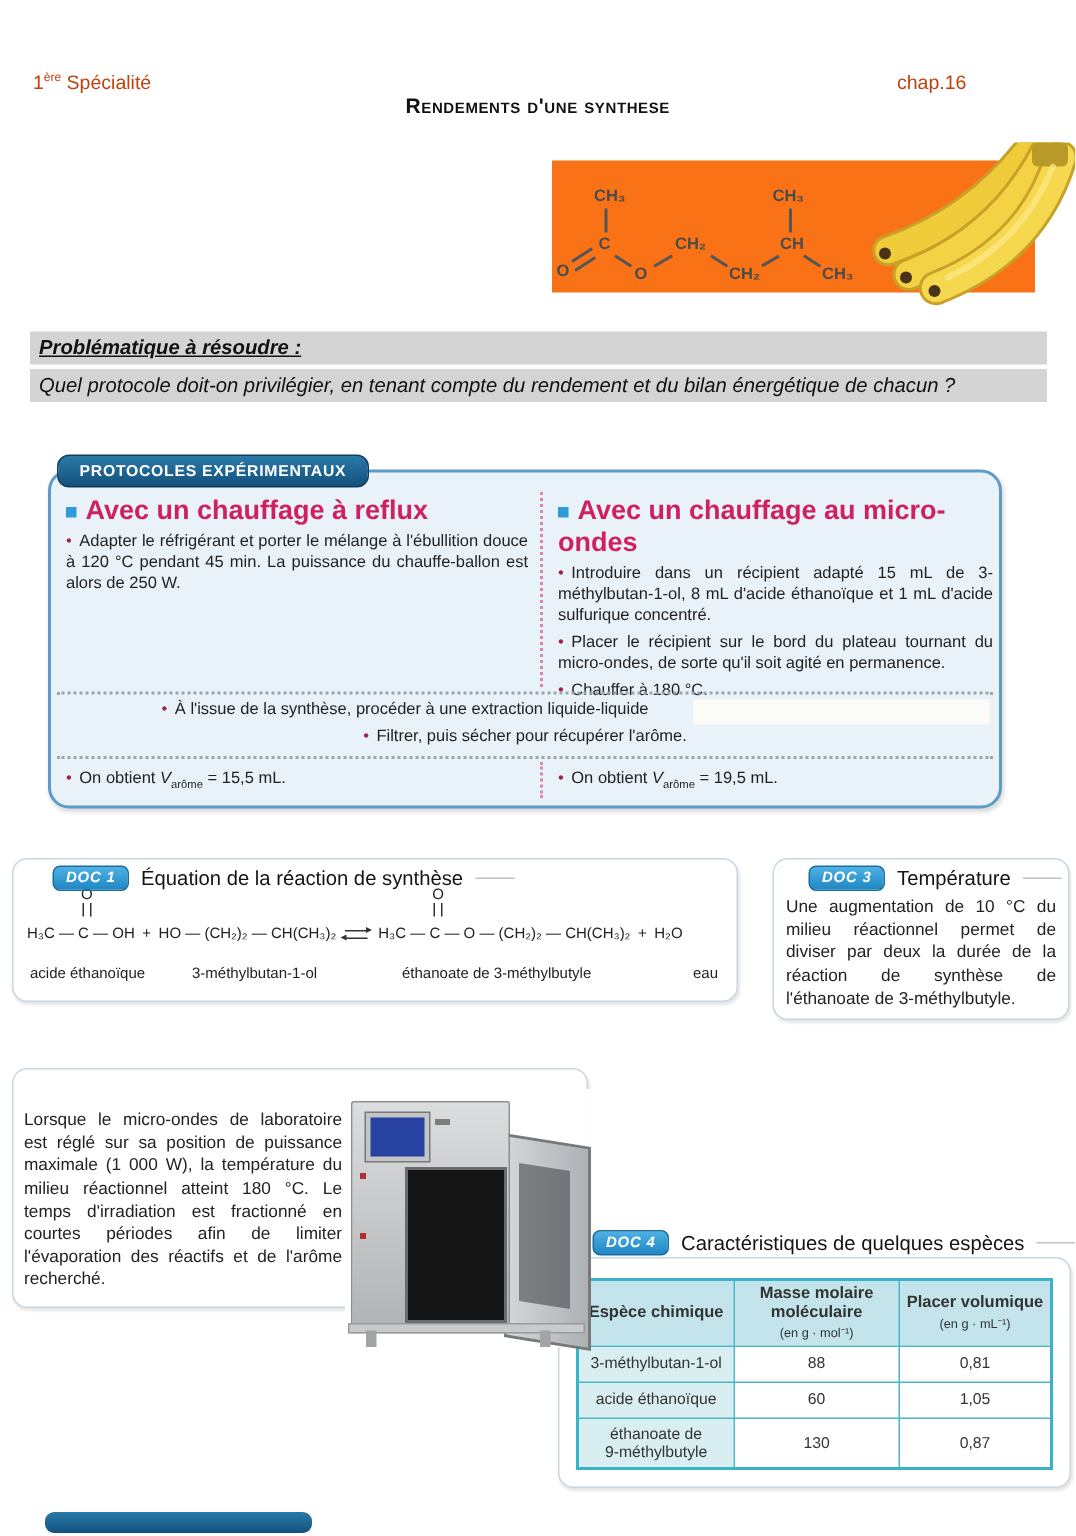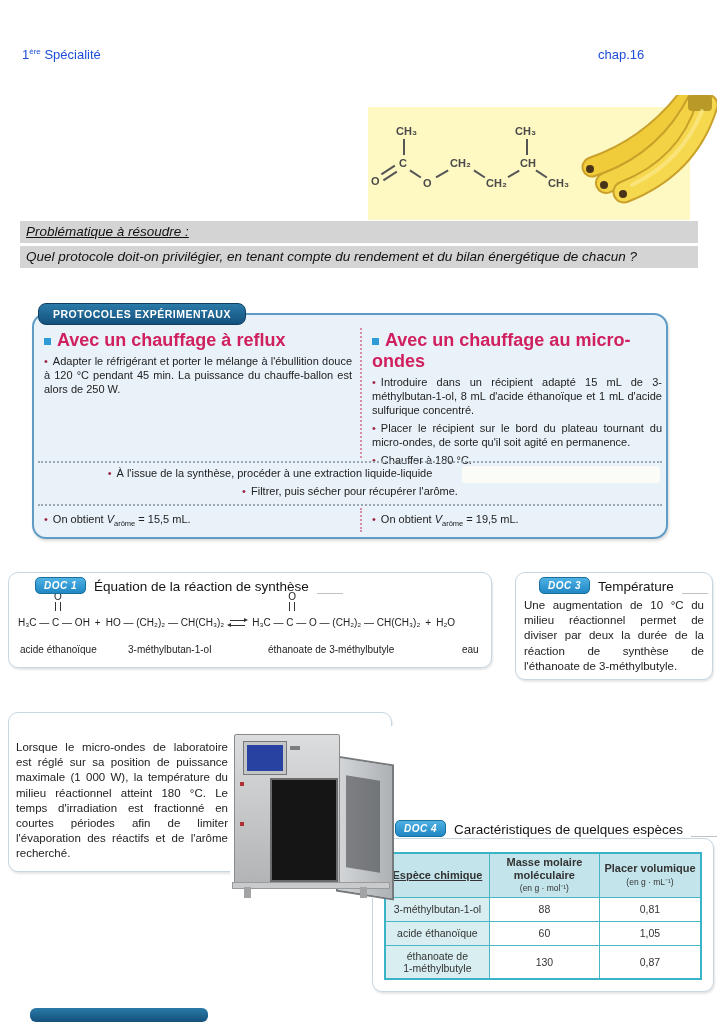--- a/index.html
+++ b/index.html
@@ -1,34 +1,34 @@
 <!DOCTYPE html>
 <html><head>
 <meta charset="utf-8">
 <style>
   html,body{margin:0;padding:0;background:#fff;}
   .page{position:relative;width:717px;height:1024px;background:#ffffff;overflow:hidden;
         font-family:"Liberation Sans",sans-serif;color:#1c1c1c;}
   .abs{position:absolute;}
   
-  .hdr{font-size:13px;color:#1d4ed8;}
+  .hdr{font-size:13px;color:#c2410c;}
   .hdr sup{font-size:8px;}
   .page-title{left:0;right:0;top:62px;text-align:center;font-weight:bold;font-size:14px;
               font-variant:small-caps;letter-spacing:.4px;color:#111;}
   
   .intro{left:22px;top:109px;width:336px;font-style:italic;font-size:13.5px;line-height:19.5px;color:#222;}
   
-  .pink-panel{left:368px;top:107px;width:322px;height:113px;background:#fef9c3;}
+  .pink-panel{left:368px;top:107px;width:322px;height:88px;background:#f97316;}
   .node{position:absolute;font-size:11px;font-weight:bold;color:#4a4a4a;white-space:nowrap;}
   .bond{position:absolute;height:1.6px;background:#555;}
   .bondv{position:absolute;width:1.6px;background:#555;}
   
   .band{left:20px;top:221px;width:678px;height:22px;background:#d4d4d4;font-style:italic;
         font-size:13.5px;padding:3px 6px 0 6px;box-sizing:border-box;color:#111;}
-  .band .ul{text-decoration:underline;}
+  .band .ul{text-decoration:underline;font-weight:bold;}
   
   .proto-box{left:32px;top:313px;width:636px;height:226px;background:#e9f2f9;border:2.5px solid #5e9cc6;
              border-radius:14px;box-shadow:1px 2px 3px rgba(0,0,0,.15);box-sizing:border-box;}
   .banner{left:38px;top:303px;background:linear-gradient(180deg,#2a7aa8,#14517d);color:#fff;font-weight:bold;
           font-size:10.5px;letter-spacing:.5px;padding:4px 14px;border-radius:8px;border:1px solid #0e3f63;z-index:3;}
   .pcol{position:absolute;}
   .phead{font-size:18px;font-weight:bold;color:#d0205f;margin:0 0 3px 0;position:relative;}
   .phead::before{content:"";display:inline-block;width:7px;height:7px;background:#2e9bd9;margin-right:6px;
                  position:relative;top:-1px;}
   .pb{font-size:11px;line-height:14px;text-align:justify;margin:2px 0 4px 0;color:#222;}
@@ -38,21 +38,21 @@
   .common-line{position:absolute;font-size:11px;color:#222;text-align:center;}
   .common-line::before{content:"•";color:#a02545;margin-right:5px;}
   .patch{position:absolute;background:#fbfbf8;border-radius:3px;}
   .resline{position:absolute;font-size:11px;color:#222;}
   .resline::before{content:"•";color:#a02545;margin-right:5px;}
   .vit{font-style:italic;}
   .resline sub,.eqline sub{font-size:7.5px;}
   
   .doc-box{position:absolute;background:#fff;border:1.5px solid #c6d7e4;border-radius:10px;
            box-shadow:1px 2px 2px rgba(0,0,0,.10);box-sizing:border-box;}
-  .doc-titlerow{position:absolute;display:flex;align-items:flex-end;z-index:2;padding-left:17px;}
+  .doc-titlerow{position:absolute;display:flex;align-items:center;z-index:2;padding-left:17px;}
   .doc-badge{background:linear-gradient(180deg,#4fb1e4,#1f87c4);border:1px solid #176f9e;color:#fff;
              font-weight:bold;font-style:italic;font-size:10px;padding:2px 8px;border-radius:5px;
              margin-right:8px;white-space:nowrap;letter-spacing:.5px;}
   .doc-title{font-weight:normal;font-size:13.5px;color:#141414;white-space:nowrap;}
   .title-line{height:1px;background:#c2c2c2;width:26px;margin-left:8px;}
   .doc-text{position:absolute;font-size:11.5px;line-height:15.2px;text-align:justify;color:#222;}
   
   .eqline{position:absolute;display:flex;gap:5px;font-size:10px;color:#222;white-space:nowrap;align-items:center;}
   .eqfrag{position:relative;}
   .eq-o{position:absolute;top:-26px;font-size:10px;color:#222;}
@@ -94,20 +94,21 @@
   .cutoff{left:30px;top:1008px;width:178px;height:14px;background:linear-gradient(180deg,#2a7aa8,#14517d);
           border-radius:6px;}
 </style>
 </head>
 <body>
 
 <div class="page">
 
   <div class="abs hdr" style="left:22px;top:47px;"><span>1</span><sup>ère</sup><span> Spécialité</span></div>
   <div class="abs hdr" style="left:598px;top:47px;">chap.16</div>
+  <div class="abs page-title">Rendements d'une synthese</div>
 
 
   <div class="abs pink-panel">
     <span class="node" style="left:28px;top:18px;">CH₃</span>
     <span class="node" style="left:31px;top:50px;">C</span>
     <span class="node" style="left:3px;top:68px;">O</span>
     <span class="node" style="left:55px;top:70px;">O</span>
     <span class="node" style="left:82px;top:50px;">CH₂</span>
     <span class="node" style="left:118px;top:70px;">CH₂</span>
     <span class="node" style="left:152px;top:50px;">CH</span>
@@ -217,37 +218,37 @@
 
   <div class="doc-titlerow" style="left:378px;top:820px;">
     <span class="doc-badge">DOC 4</span>
     <span class="doc-title">Caractéristiques de quelques espèces</span>
     <span class="title-line"></span>
   </div>
   <div class="doc-box" style="left:372px;top:838px;width:342px;height:154px;"></div>
   <table class="t4 abs" style="left:384px;top:852px;width:318px;">
     <tbody>
         <tr>
-      <th style="width:104px;text-decoration:underline;"><span>Espèce chimique</span><span class="unit"></span></th>
+      <th style="width:104px;"><span>Espèce chimique</span><span class="unit"></span></th>
       <th style="width:112px;"><span>Masse molaire moléculaire</span><span class="unit">(en g · mol⁻¹)</span></th>
       <th style="width:102px;"><span>Placer volumique</span><span class="unit">(en g · mL⁻¹)</span></th>
     </tr>
     <tr style="height:24px;">
       <td class="c1">3-méthylbutan-1-ol</td>
       <td>88</td>
       <td>0,81</td>
     </tr>
     <tr style="height:24px;">
       <td class="c1">acide éthanoïque</td>
       <td>60</td>
       <td>1,05</td>
     </tr>
     <tr style="height:34px;">
       <td class="c1">éthanoate de
-1-méthylbutyle</td>
+9-méthylbutyle</td>
       <td>130</td>
       <td>0,87</td>
     </tr>
   </tbody>
     </table>
 
   <div class="abs cutoff"></div>
 
 </div>
 

